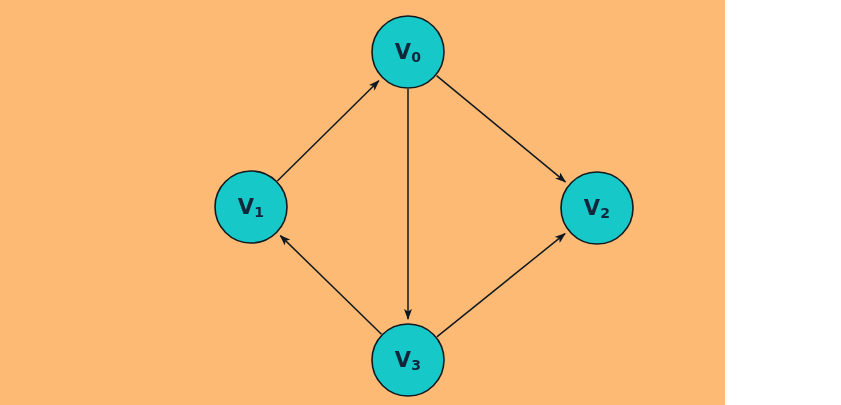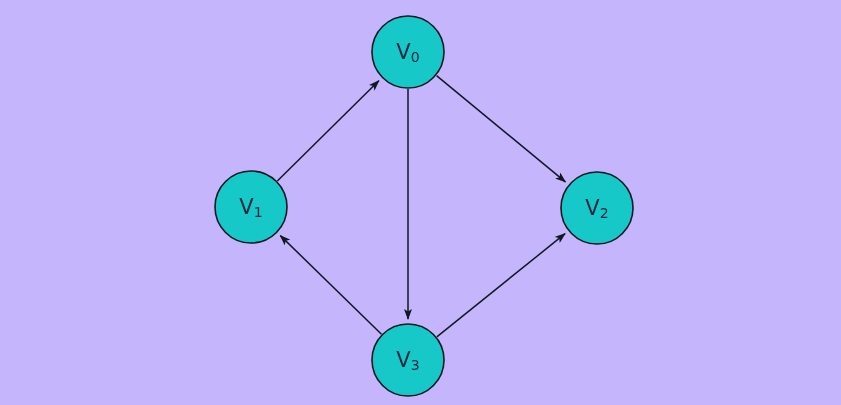--- a/index.html
+++ b/index.html
@@ -5,24 +5,25 @@
   html, body {
     margin: 0;
     padding: 0;
     background: #ffffff;
   }
   body {
     font-family: "DejaVu Sans", sans-serif;
   }
   #canvas {
     position: relative;
-    width: 841px;
+    width: 725px;
     height: 405px;
-    background: #c4b5fd;
+    background: #fdba74;
     overflow: hidden;
+    font-weight: bold;
   }
   #graph-svg {
     position: absolute;
     top: 0;
     left: 0;
     width: 841px;
     height: 405px;
   }
   .node-circle {
     fill: #17c8c8;

